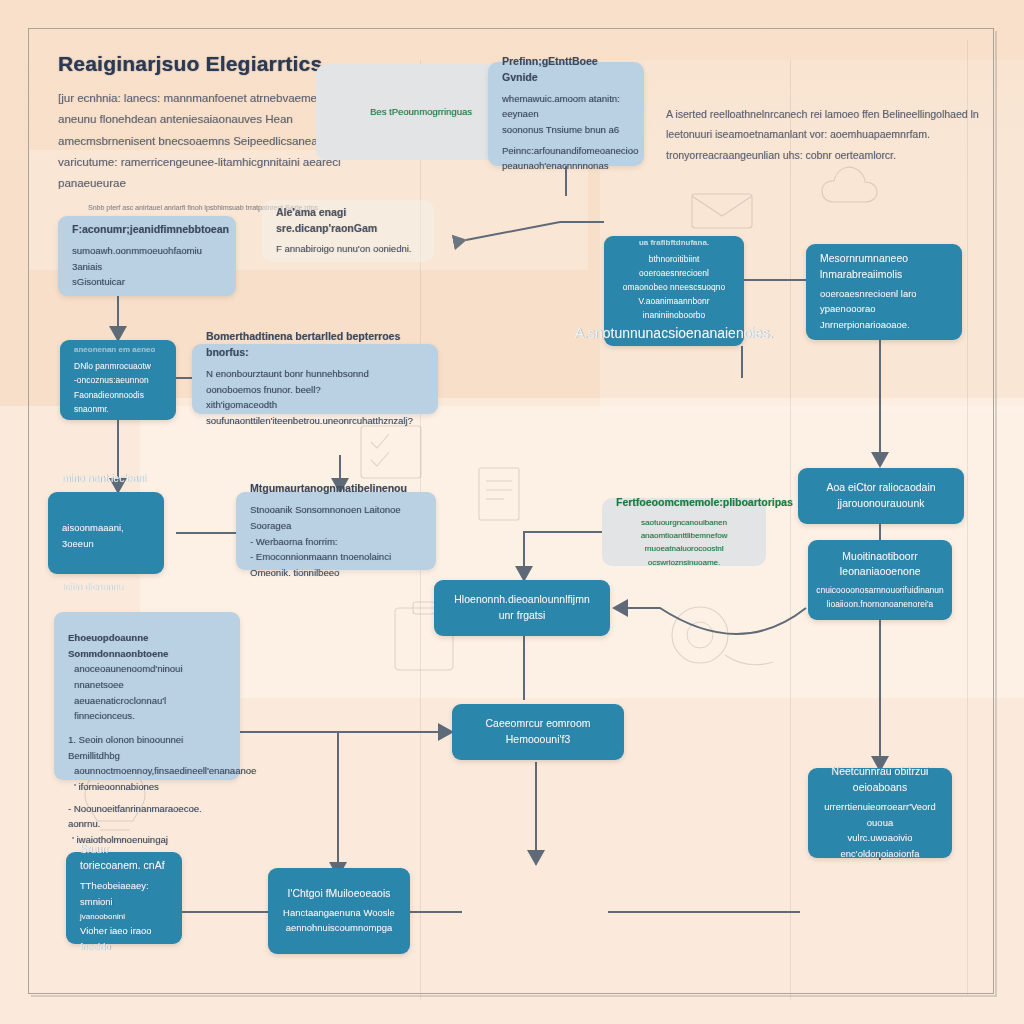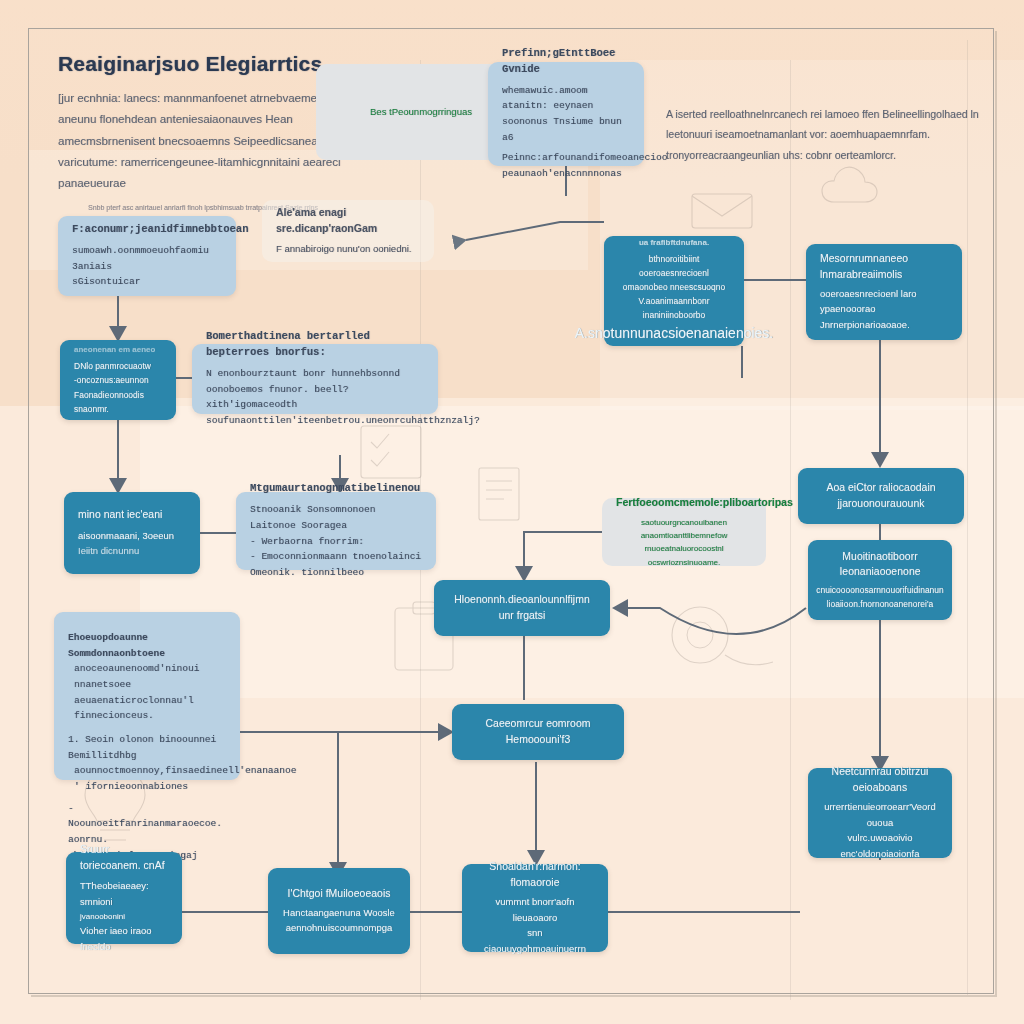--- a/index.html
+++ b/index.html
@@ -44,21 +44,21 @@
   .node.dark{background:#2b86ab;color:#eaf4fa;
              box-shadow:0 2px 5px rgba(90,70,60,.18);}
   .node.light{background:#b9d1e3;color:#3c4a5e;
               box-shadow:0 2px 5px rgba(90,70,60,.13);}
   .node.ghost{background:rgba(246,240,234,.55);color:#4b5464;
               box-shadow:none;border-radius:10px;}
   .node.panel{background:#e2e4e6;color:#15803d;box-shadow:none;border-radius:10px;}
   .node .ttl{font-weight:bold;font-size:10.5px;line-height:1.5;margin-bottom:5px;}
   .node .ln{font-size:9.5px;line-height:1.65;}
   .node.dark .ttl,.node.dark .ln{text-shadow:0 0 1px rgba(255,255,255,.5), .6px .4px .7px rgba(20,60,80,.45);}
-  .node.light .ttl,.node.light .ln{text-shadow:.6px .3px .7px rgba(90,100,120,.45);font-family:Liberation Mono, monospace;}
+  .node.light .ttl,.node.light .ln{text-shadow:.6px .3px .7px rgba(90,100,120,.45);}
   .node.ghost .ttl,.node.ghost .ln,.node.panel .ttl,.node.panel .ln{text-shadow:.6px .3px .8px rgba(110,105,110,.45);}
   .node.ctr{align-items:center;text-align:center;}
   .node.ctr .ttl,.node.ctr .ln{text-align:center;}
 
   
   .sidepara{position:absolute;font-size:10.5px;line-height:1.95;color:#5b6371;
             text-shadow:.6px .3px .7px rgba(120,110,120,.4);}
 
   
   #wires{position:absolute;left:0;top:0;width:1024px;height:1024px;}
@@ -202,21 +202,21 @@
     <div class="ln" style="font-size:8.5px;">Faonadieonnoodis</div>
     <div class="ln" style="font-size:8.5px;">snaonmr.</div>
   </div>
 
   <div class="node light" style="left:192px;top:344px;width:246px;height:70px;">
     <div class="ttl">Bomerthadtinena bertarlled bepterroes bnorfus:</div>
     <div class="ln">N enonbourztaunt bonr hunnehbsonnd oonoboemos fnunor. beell?</div>
     <div class="ln">xith'igomaceodth  soufunaonttilen'iteenbetrou.uneonrcuhatthznzalj?</div>
   </div>
 
-  <div class="node dark" style="left:64px;top:492px;width:136px;height:82px;">
+  <div class="node dark" style="left:48px;top:492px;width:116px;height:82px;gap:28px;">
     <div class="ttl" style="font-weight:normal;">mino nant iec'eani</div>
     <div class="ln">aisoonmaaani, 3oeeun</div>
     <div class="ln" style="opacity:.8;">Ieiitn dicnunnu</div>
   </div>
 
   <div class="node light" style="left:236px;top:492px;width:200px;height:78px;">
     <div class="ttl">Mtgumaurtanognmatibelinenou</div>
     <div class="ln">Stnooanik Sonsomnonoen Laitonoe Sooragea</div>
     <div class="ln">- Werbaorna  fnorrim:</div>
     <div class="ln">- Emoconnionmaann  tnoenolainci Omeonik. tionnilbeeo</div>
@@ -253,25 +253,20 @@
     <div class="ln" style="font-size:8px;">jvanoobonini</div>
     <div class="ln">Vioher iaeo iraoo fnecldo</div>
   </div>
 
   <div class="node dark ctr" style="left:268px;top:868px;width:142px;height:86px;">
     <div class="ttl" style="font-weight:normal;margin-bottom:3px;">I'Chtgoi fMuiloeoeaois</div>
     <div class="ln">Hanctaangaenuna Woosle</div>
     <div class="ln">aennohnuiscoumnompga</div>
   </div>
 
-  <div class="node dark ctr" style="left:462px;top:864px;width:146px;height:88px;">
-    <div class="ttl" style="font-weight:normal;margin-bottom:3px;">Snoaldan'r:narmon:  flomaoroie</div>
-    <div class="ln">vummnt   bnorr'aofn  lieuaoaoro</div>
-    <div class="ln">snn  ciaouuygohmoauinuerrn</div>
-  </div>
 
   <div class="node dark ctr" style="left:604px;top:236px;width:140px;height:110px;">
     <div class="ttl" style="font-size:8px;opacity:.75;margin-bottom:3px;">ua frafibftdnufana.</div>
     <div class="ln" style="font-size:8.5px;">bthnoroitibiint ooeroaesnrecioenl</div>
     <div class="ln" style="font-size:8.5px;">omaonobeo nneescsuoqno</div>
     <div class="ln" style="font-size:8.5px;">V.aoanimaannbonr inaniniinoboorbo</div>
     <div class="ln" style="font-size:14px;">A.snotunnunacsioenanaienoies.</div>
   </div>
 
   <div class="node dark" style="left:806px;top:244px;width:156px;height:96px;">

